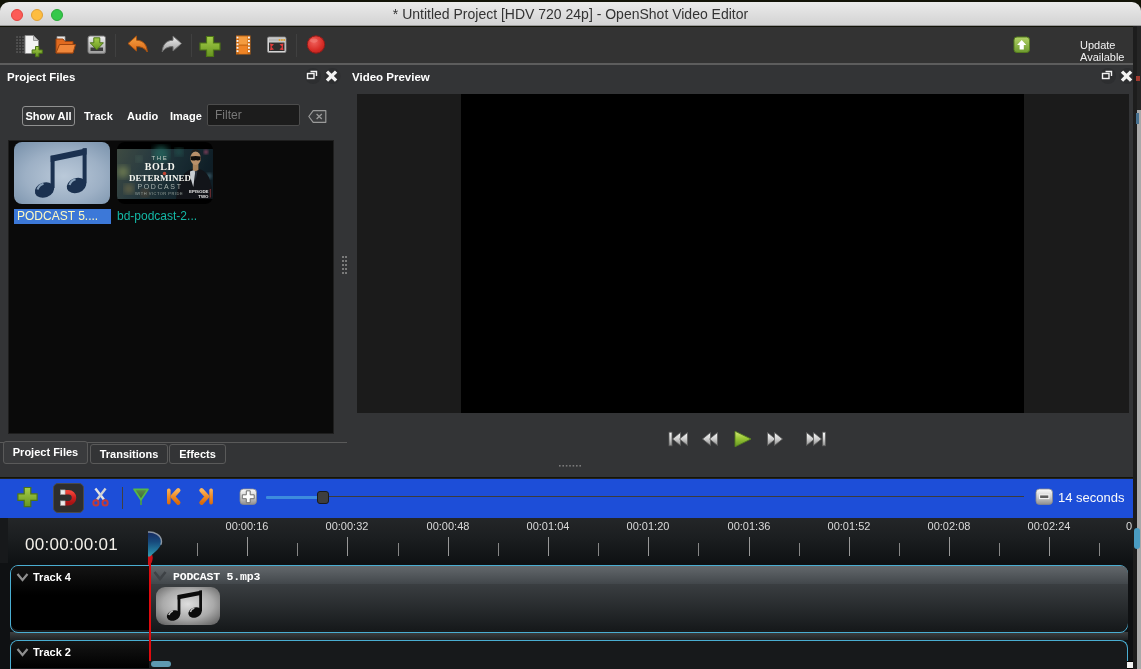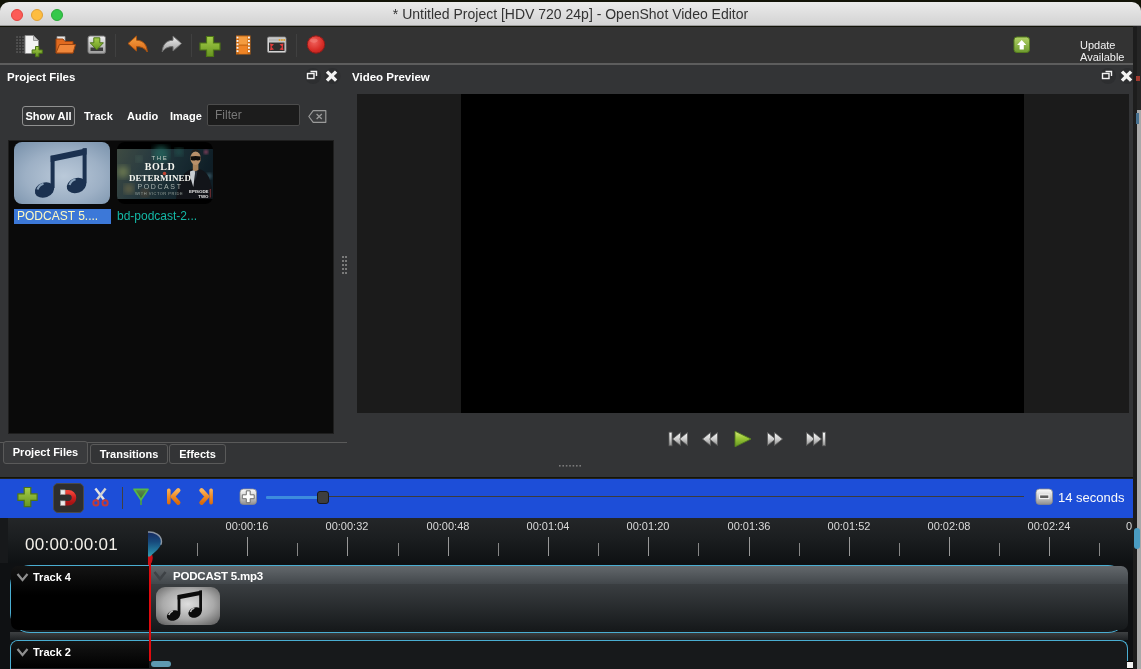--- a/index.html
+++ b/index.html
@@ -55,23 +55,23 @@
 #ruler { left:0; top:518px; width:1133px; height:45px; background:linear-gradient(#242628 0%,#1b1e20 45%,#0e1113 100%); }
 #rulerleft { left:0; top:0; width:8px; height:45px; background:#17191b; }
 #bigtime { left:25px; top:17px; font-size:17px; color:#f2efe9; letter-spacing:0.3px; }
 .rlabel { top:2px; width:60px; margin-left:-30px; text-align:center; font-size:11px; color:#dadada; }
 .majtick { top:19px; width:1px; height:19px; background:#989898; }
 .mintick { top:25px; width:1px; height:13px; background:#868686; }
 
 
 #trackarea { left:0; top:563px; width:1133px; height:106px; background:#0f1113; }
 #trackgap { left:10px; top:69px; width:1118px; height:8px; background:linear-gradient(#3e4143,#1f2224); }
-#track4 { left:10px; top:2px; width:1118px; height:68px; border:1px solid #4aaed2; border-radius:20px; background:linear-gradient(#32363a,#191b1d); }
+#track4 { left:10px; top:2px; width:1118px; height:68px; border:1px solid #4aaed2; border-radius:8px; background:linear-gradient(#32363a,#191b1d); }
 #t4head { left:0; top:0; width:138px; height:64px; background:linear-gradient(#141414,#000 45%,#000); border-radius:7px 0 0 7px; }
-#clip { left:138px; top:0; width:979px; height:64px; border-left:1px solid #4aaed2; border-radius:0 7px 7px 0; overflow:hidden; }
+#clip { left:138px; top:0; width:979px; height:64px; border-left:1px solid #4aaed2; border-radius:0 7px 7px 0; overflow:hidden;font-family:Liberation Mono, monospace; }
 #clipband { left:0; top:0; width:100%; height:18px; background:linear-gradient(#63686c,#42474b); }
 #clipbody { left:0; top:18px; width:100%; height:46px; background:linear-gradient(#3a3e41,#16191b); }
 #track3 { left:10px; top:77px; width:1118px; height:29px; border:1px solid #4aaed2; border-bottom:none; border-radius:8px 8px 0 0; background:#17191b; }
 #t3head { left:0; top:0; width:138px; height:27px; background:linear-gradient(#151515,#000); border-radius:7px 0 0 0; }
 .trklabel { font-size:11px; font-weight:bold; color:#fff; }
 #redline { left:148.5px; top:551px; width:2px; height:110px; background:#df0a0e; }
 #hscroll { left:151px; top:661px; width:20px; height:6px; background:#5e9ab2; border-radius:3px; }
 #brcorner { left:1127px; top:661px; width:9px; height:8px; background:#000; }
 #brsq { left:1127px; top:662px; width:7px; height:6px; background:#f2f2f2; }
 

